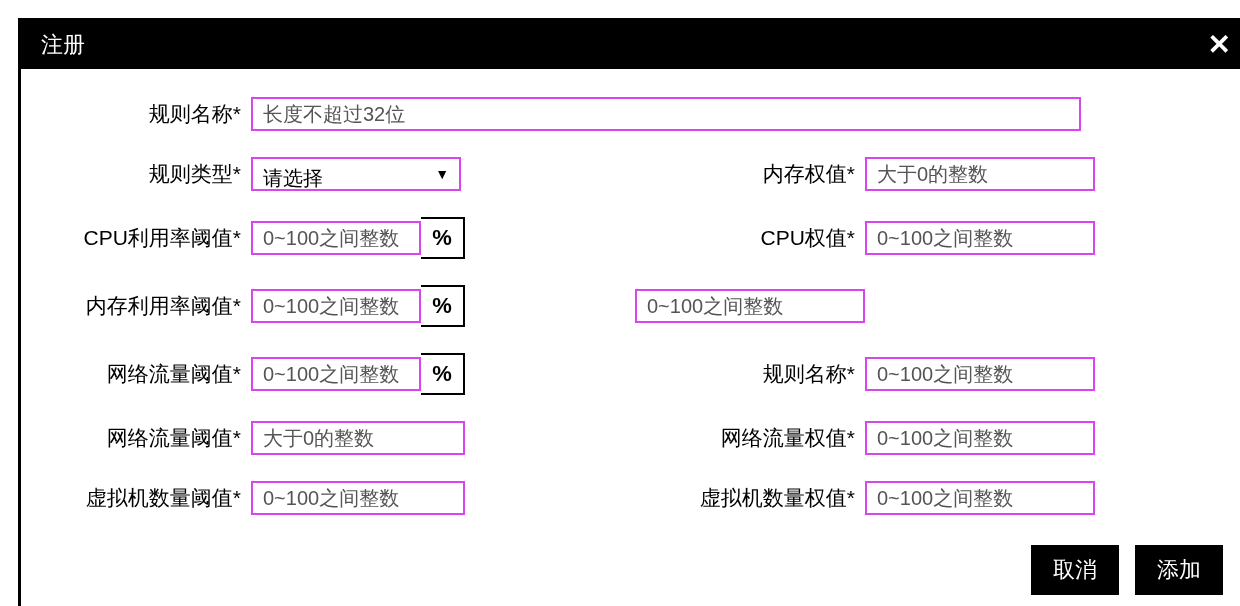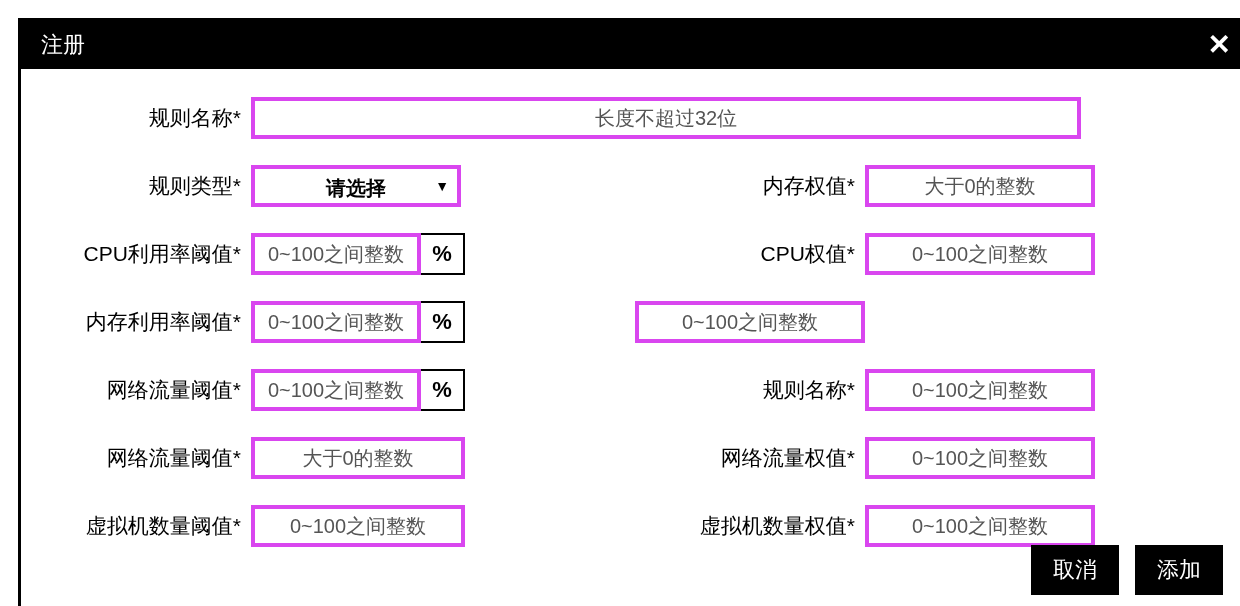--- a/index.html
+++ b/index.html
@@ -58,44 +58,43 @@
       font-weight: normal;
       text-align: right;
       width: 190px;
       padding-right: 10px;
       white-space: nowrap;
     }
     .label-right {
       width: 230px;
     }
     .input, .select {
-      border: 4px solid #d946ef;
+      border: 2px solid #d946ef;
       font-size: 20px;
       padding: 6px 10px;
-      height: 42px;
+      height: 34px;
       background: #fff;
       font-family: inherit;
-      text-align: center;
     }
     .input::placeholder {
       color: #555;
     }
     .input-full {
       width: 830px;
     }
     .input-med {
       width: 170px;
     }
     .input-med2 {
       width: 230px;
     }
     .select {
       width: 210px;
       appearance: none;
-      font-weight: bold;
+      font-weight: normal;
       position: relative;
     }
     .select-wrap {
       position: relative;
       display: inline-block;
     }
     .select-caret {
       position: absolute;
       right: 12px;
       top: 50%;

